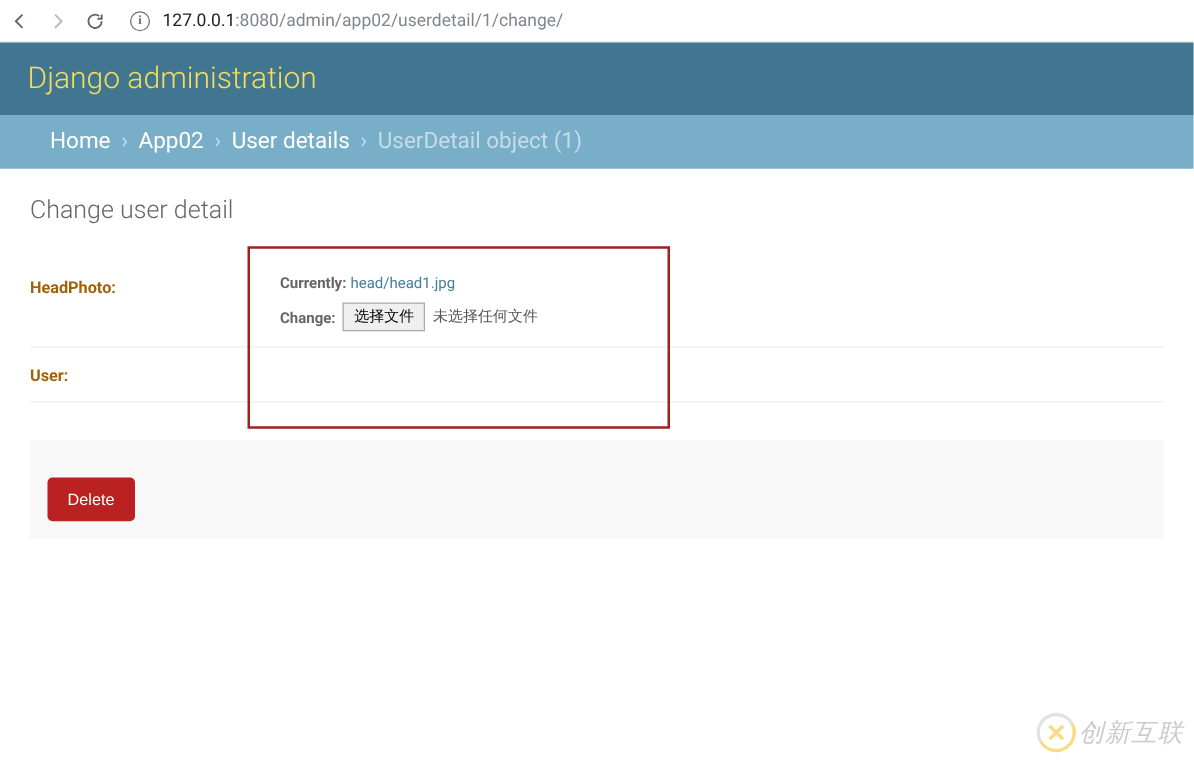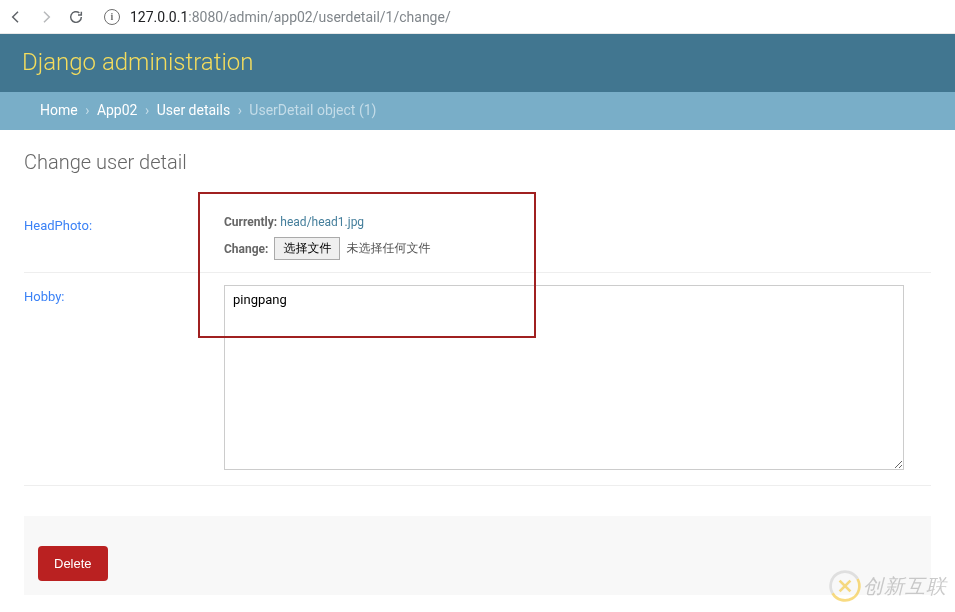--- a/index.html
+++ b/index.html
@@ -12,30 +12,30 @@
 .url-wrap { display: flex; align-items: center; gap: 10px; font-size: 14px; color: #212121; margin-left: 6px; }
 .info-badge { width: 16px; height: 16px; border: 1.5px solid #6e6e6e; border-radius: 50%; display: flex; align-items: center; justify-content: center; font-size: 10px; font-family: serif; color: #6e6e6e; font-weight: bold; }
 .url-seg-dark { color: #202124; }
 .url-seg-light { color: #80868b; }
 
 
 .header { background: #417690; padding: 14px 22px 16px; }
 .branding { color: #f5dd5d; font-size: 24px; font-weight: 300; }
 
 
-.breadcrumbs { background: #79aec8; color: #c4dce8; padding: 10px 40px 12px; font-size: 14px; }
+.breadcrumbs { background: #79aec8; color: #c4dce8; padding: 10px 40px 12px; font-size: 18px; }
 .breadcrumbs a { color: #fff; text-decoration: none; font-weight: 400; }
 .breadcrumbs .sep { color: #c4dce8; padding: 0 4px; }
 
 
 .content { padding: 20px 24px 30px; }
 h1.page-title { font-size: 20px; font-weight: 300; color: #666; margin-bottom: 28px; }
 
 .form-row { padding: 12px 0; border-bottom: 1px solid #eee; overflow: hidden; font-size: 13px; }
-.form-row > label { float: left; width: 185px; font-weight: normal; color: #3b82f6; font-size: 13px; padding-top: 4px; }
+.form-row > label { float: left; width: 185px; font-weight: bold; color: #a16207; font-size: 13px; padding-top: 4px; }
 .field-body { margin-left: 200px; }
 
 .sub-label { font-weight: bold; color: #666; font-size: 12px; }
 .file-link { color: #447e9b; text-decoration: none; font-size: 12px; }
 .file-row1 { margin-bottom: 8px; }
 .file-row2 { display: flex; align-items: center; gap: 6px; }
 .file-btn { font-size: 12px; padding: 2px 8px; background: #efefef; border: 1px solid #aaa; cursor: pointer; }
 .file-status { font-size: 12px; color: #555; }
 
 textarea.hobby { width: 680px; height: 185px; border: 1px solid #ccc; padding: 6px 8px; font-size: 13px; resize: both; font-family: inherit; }
@@ -107,24 +107,21 @@
       </div>
       <div class="file-row2">
         <span class="sub-label">Change:</span>
         <button type="button" class="file-btn">选择文件</button>
         <span class="file-status">未选择任何文件</span>
       </div>
     </div>
   </div>
 
   <div class="form-row">
-    <label>Hobby:</label>
-    <div class="field-body">
-      <textarea class="hobby" style="">pingpang</textarea>
-    </div>
+    <label>User:</label>
   </div>
 
   <div class="submit-row">
     <button type="button" class="btn-delete">Delete</button>
   </div>
 </div>
 
 <div class="watermark">
   <svg viewBox="0 0 40 40">
     <circle cx="20" cy="20" r="16" fill="none" stroke="#f4c430" stroke-width="3" stroke-dasharray="50 50" transform="rotate(-30 20 20)"></circle>

